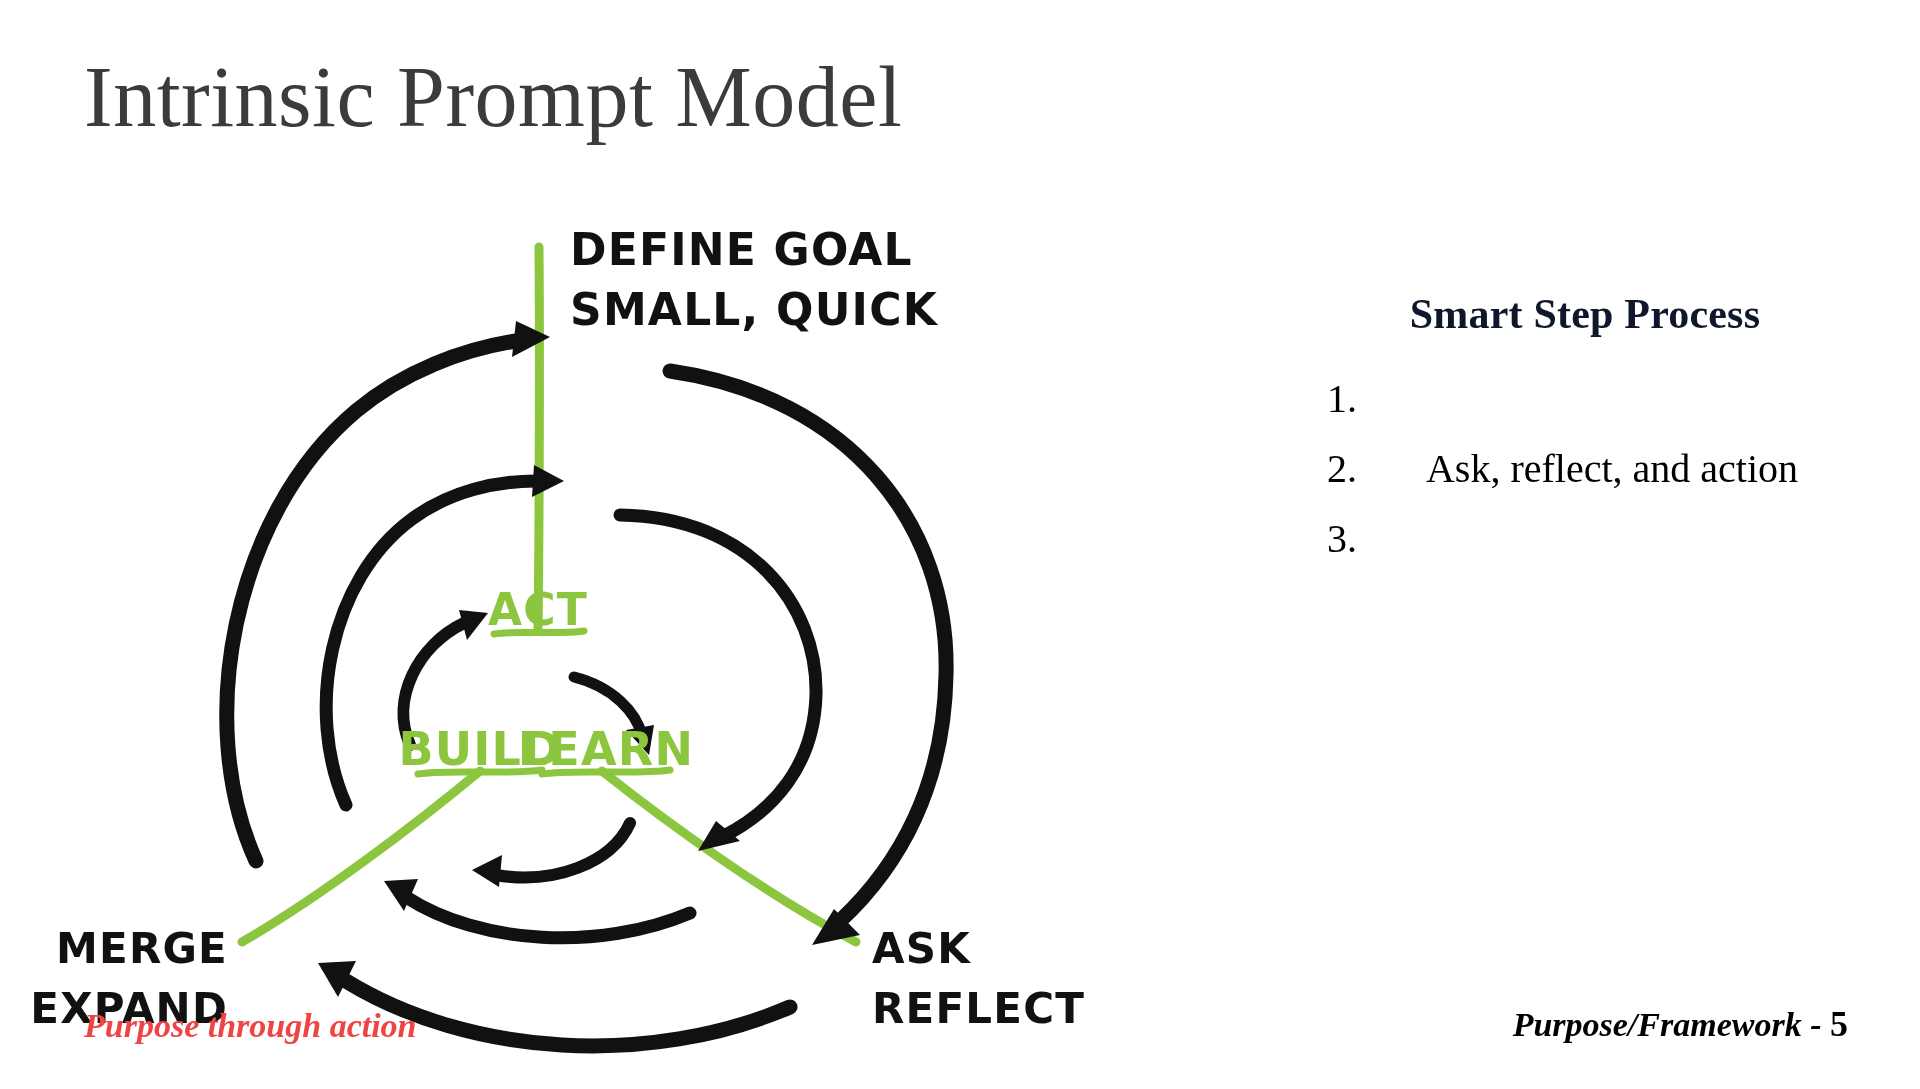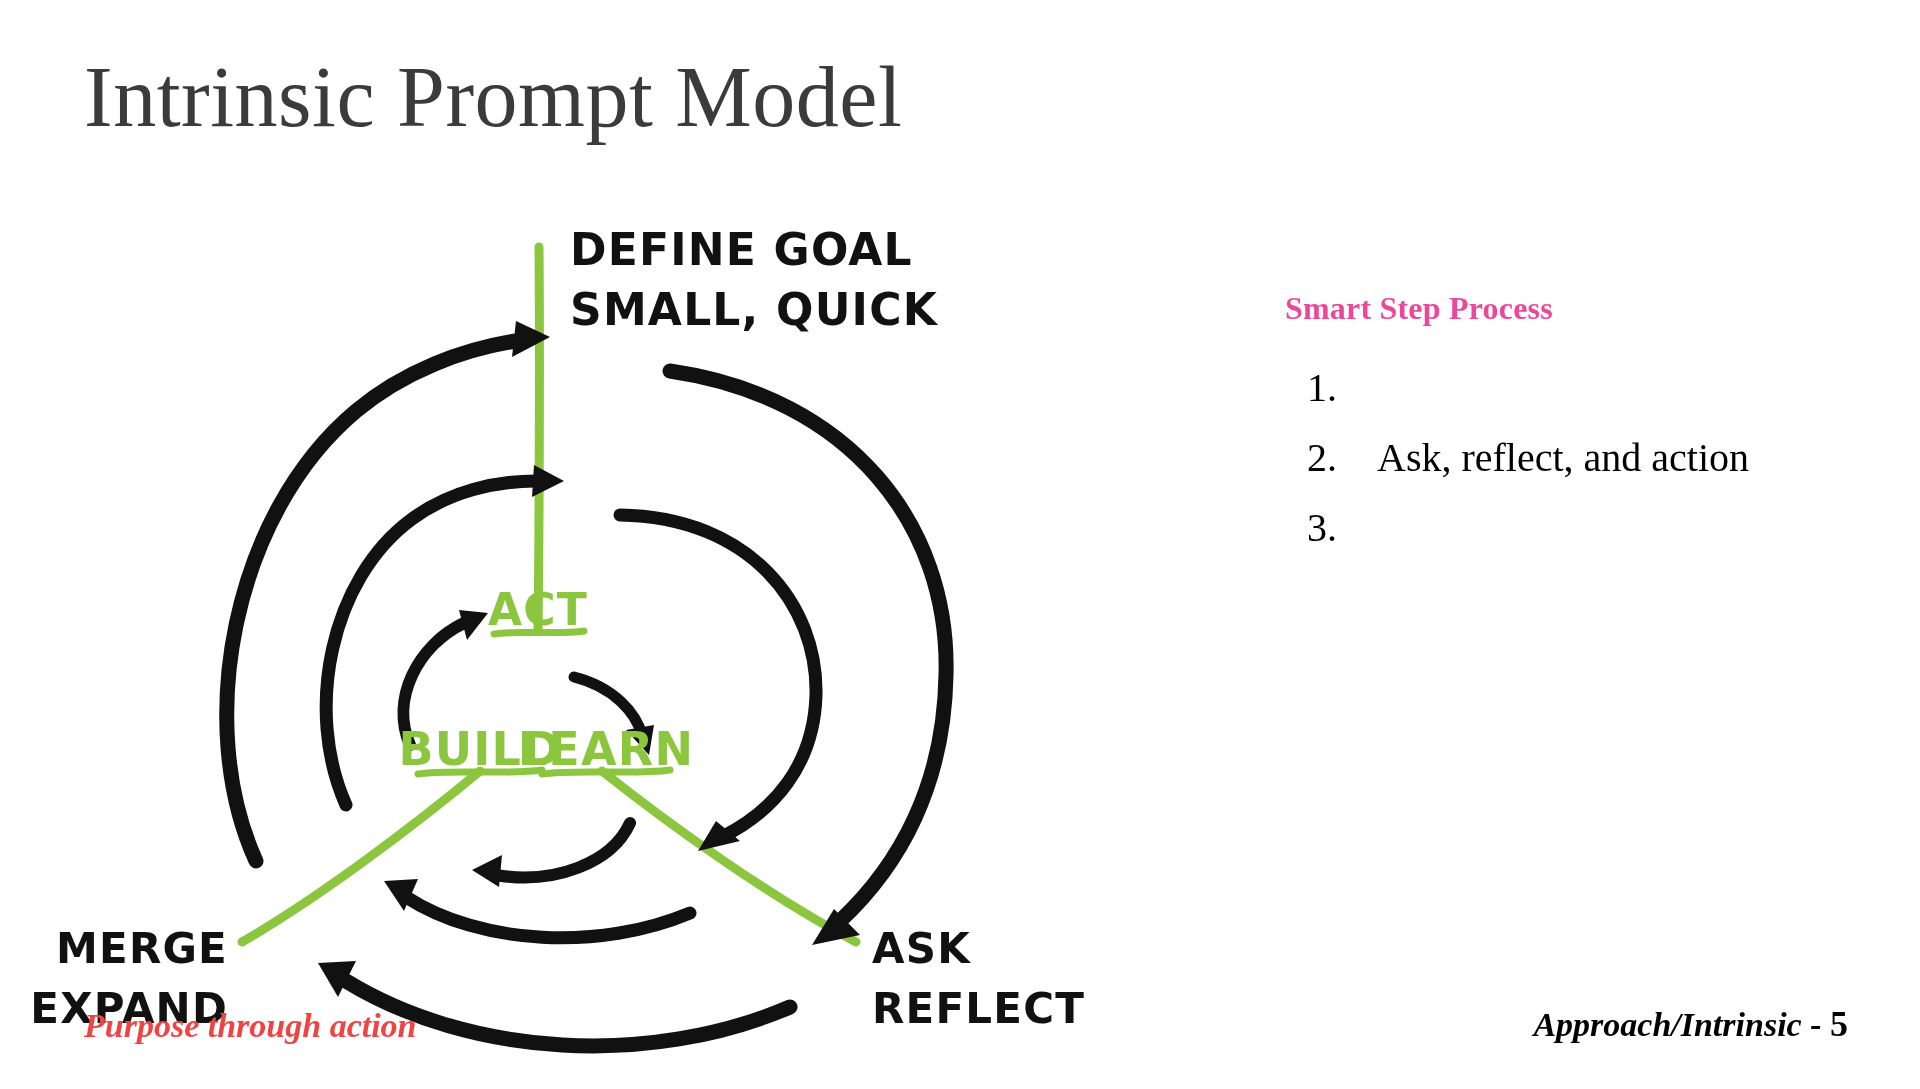--- a/index.html
+++ b/index.html
@@ -11,20 +11,21 @@
     background: #ffffff;
     overflow: hidden;
   }
 
   .slide {
     position: relative;
     width: 1920px;
     height: 1089px;
     background: #ffffff;
     font-family: "Liberation Serif", "DejaVu Serif", serif;
+    text-align: center;
   }
 
   
   .slide-title {
     position: absolute;
     left: 84px;
     top: 52px;
     font-family: "Liberation Serif", "DejaVu Serif", serif;
     font-size: 86px;
     line-height: 1.05;
@@ -53,22 +54,22 @@
   
   .steps-panel {
     position: absolute;
     left: 1285px;
     top: 290px;
     width: 600px;
   }
   .steps-heading {
     font-family: "Liberation Serif", "DejaVu Serif", serif;
     font-weight: 700;
-    font-size: 32px;
-    color: #ec4899;
+    font-size: 42px;
+    color: #0f172a;
     margin-bottom: 30px;
     letter-spacing: 0.2px;
   }
   .steps-list { list-style: none; }
   .step-item {
     display: flex;
     align-items: flex-start;
     font-family: "Liberation Serif", "DejaVu Serif", serif;
     font-size: 40px;
     line-height: 1.55;
@@ -210,16 +211,16 @@
       </li>
       <li class="step-item">
         <span class="step-num">3.</span>
       </li>
     </ol>
   </div>
 
   <div class="footer-left">Purpose through action</div>
 
   <div class="footer-right">
-    <span>Approach/Intrinsic - </span><span class="page-no">5</span>
+    <span>Purpose/Framework - </span><span class="page-no">5</span>
   </div>
 
 </div>
 
 </body></html>

